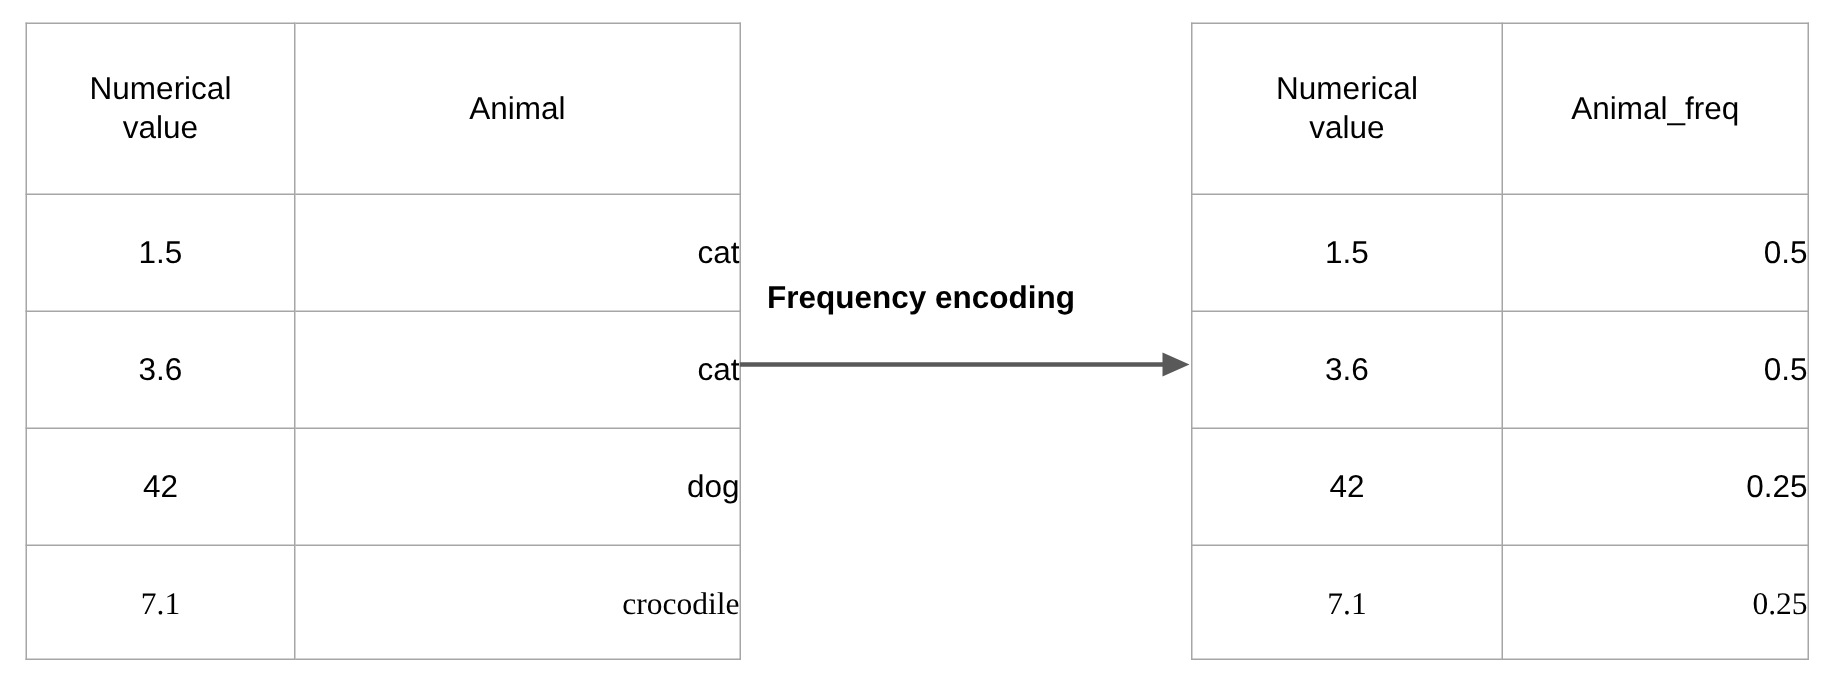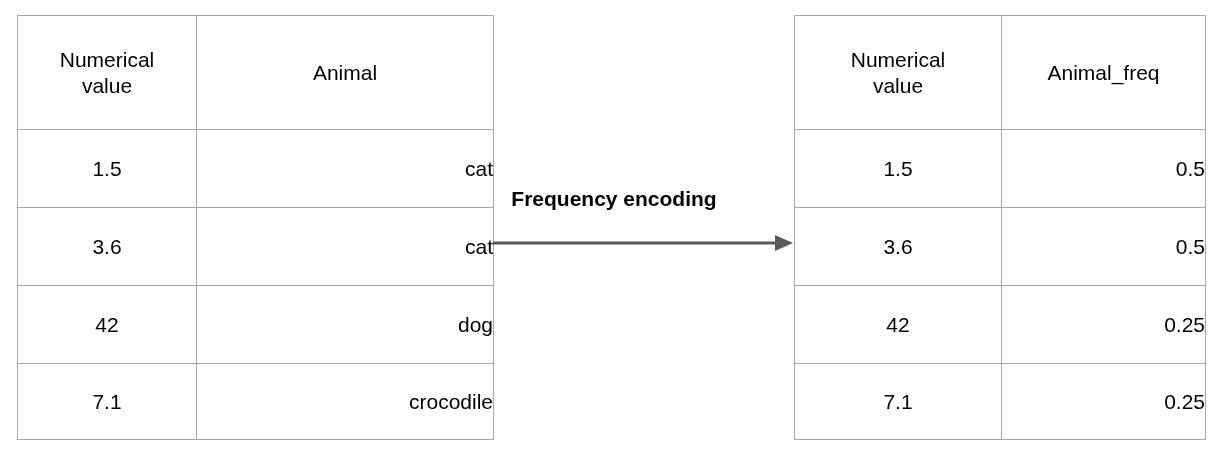--- a/index.html
+++ b/index.html
@@ -45,21 +45,21 @@
 
   
   .table-left  col.c1 { width: 179px; }
   .table-left  col.c2 { width: 297px; }
   .table-right col.c1 { width: 207px; }
   .table-right col.c2 { width: 204px; }
 
   
   tr.header-row td { height: 113px; }
   tr.body-row   td { height: 77px;  }
-  tr.body-row.last td { height: 75px; }
+  tr.body-row.last td { height: 75px; font-family: Liberation Serif, serif; }
 
   td.cell-center { text-align: center; }
   td.cell-left   { text-align: right; padding-left: 15px; }
 
   .hdr-text { display: block; text-align: center; }
 
   
   .arrow-group {
     position: absolute;
     left: 493px;

